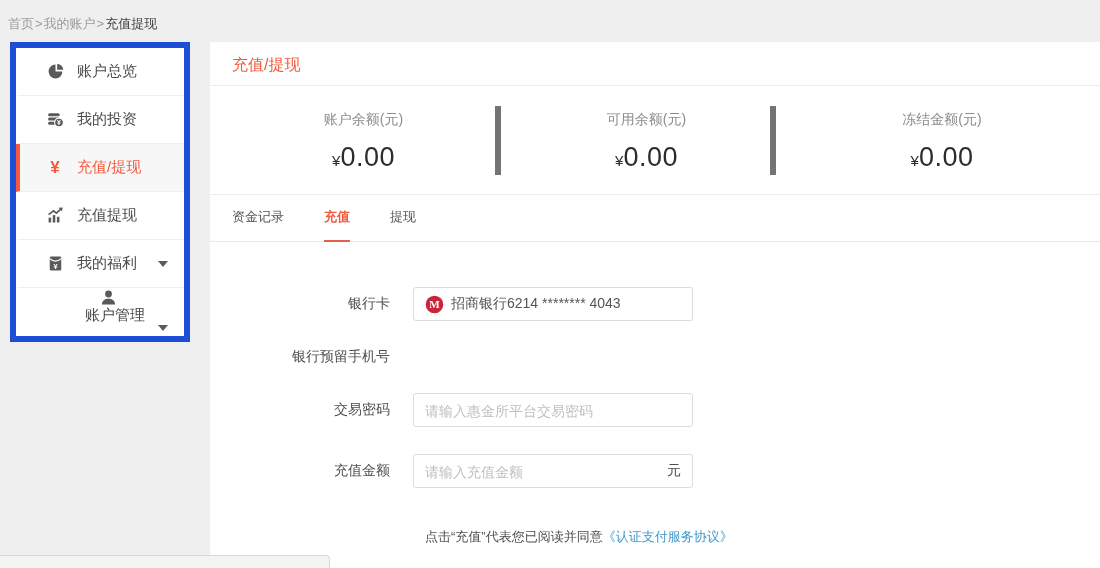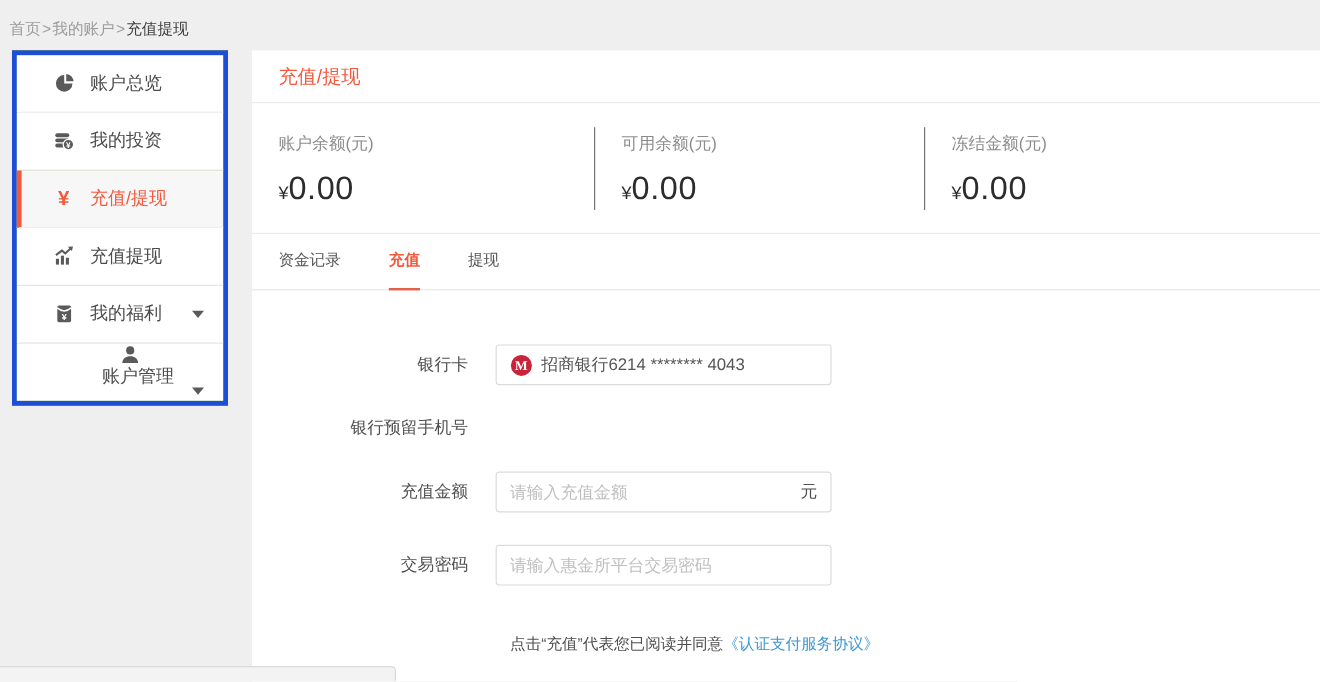--- a/index.html
+++ b/index.html
@@ -11,44 +11,44 @@
     overflow:hidden;
     color:#555;
   }
   
   .breadcrumb { position:absolute; top:15px; left:8px; font-size:13px; color:#9b9b9b; }
   .breadcrumb .sep { margin:0 1px; color:#9b9b9b; }
   .breadcrumb .crumb { color:#9b9b9b; cursor:pointer; }
   .breadcrumb .current { color:#3f3f3f; }
 
   
-  .sidebar { position:absolute; left:10px; top:42px; width:180px; background:#4d7c0f; border:4px solid #1d4ed8; }
+  .sidebar { position:absolute; left:10px; top:42px; width:180px; background:#1d4ed8; border:6px solid #1d4ed8; }
   .side-item {
     height:48px; display:flex; align-items:center;
     border-bottom:1px solid #efefef; border-left:4px solid transparent;
     padding-left:26px; font-size:15px; color:#4c4c4c; cursor:pointer;
     background:#fff; position:relative;
   }
   .side-item:last-child { border-bottom:none;flex-direction:column; }
   .side-item .icn { width:18px; height:18px; display:flex; align-items:center; justify-content:center; margin-right:13px; flex:0 0 18px; }
   .side-item.active { background:#f7f7f7; border-left-color:#f2593d; color:#f2593d; }
   .yuan-glyph { font-size:17px; font-weight:bold; color:#f2593d; line-height:1; }
   .caret { margin-left:auto; margin-right:16px; width:0; height:0;
     border-left:5px solid transparent; border-right:5px solid transparent; border-top:6px solid #5a5a5a; }
 
   
   .main { position:absolute; left:210px; top:42px; width:890px; height:526px; background:#fff; }
   .main-title { height:44px; line-height:46px; padding-left:22px; font-size:16px; color:#f2593d; border-bottom:1px solid #ececec; }
 
-  .balances { display:flex; height:109px; border-bottom:1px solid #ececec; }
+  .balances { display:flex; height:109px; border-bottom:1px solid #ececec;text-align:center; }
   .balance-col { padding:25px 0 0 22px; }
   .balance-col.c1 { width:285px; }
   .balance-col.c2 { width:275px; }
   .balance-col.c3 { width:316px; }
-  .balance-col.c2, .balance-col.c3 { border-left:1px solid #737373; margin:20px 0 19px 0; padding-top:5px; }
+  .balance-col.c2, .balance-col.c3 { border-left:6px solid #737373; margin:20px 0 19px 0; padding-top:5px; }
   .balance-label { font-size:14px; color:#8c8c8c; margin-bottom:13px; }
   .balance-value { color:#2c2c2c; }
   .balance-value .cur { font-size:15px; }
   .balance-value .amt { font-size:27px; letter-spacing:0.5px; }
 
   .tabs { display:flex; height:47px; border-bottom:1px solid #e8e8e8; padding-left:22px; }
   .tab { font-size:13px; color:#555; margin-right:40px; line-height:44px; height:47px; cursor:pointer; border-bottom:2px solid transparent; }
   .tab.active { color:#f2593d; font-weight:bold; border-bottom-color:#e4604a; }
 
   .form { margin-top:45px; }
@@ -191,34 +191,34 @@
         </span>
         <span>招商银行6214 ******** 4043</span>
       </div>
     </div>
 
     <div class="form-row">
       <div class="form-label">银行预留手机号</div>
     </div>
 
     <div class="form-row">
+      <div class="form-label">交易密码</div>
+      <div class="form-box">
+        <input type="text" placeholder="请输入惠金所平台交易密码" style="">
+      </div>
+    </div>
+
+    <div class="form-row">
       <div class="form-label">充值金额</div>
       <div class="form-box">
         <input type="text" placeholder="请输入充值金额" style="">
         <span class="unit">元</span>
       </div>
     </div>
 
-    <div class="form-row">
-      <div class="form-label">交易密码</div>
-      <div class="form-box">
-        <input type="text" placeholder="请输入惠金所平台交易密码" style="">
-      </div>
-    </div>
-
     <div class="agreement">
       <span>点击“充值”代表您已阅读并同意</span><a class="link">《认证支付服务协议》</a>
     </div>
 
   </div>
 </div>
 
 <div class="bottom-cutoff"></div>
 
 </body></html>

